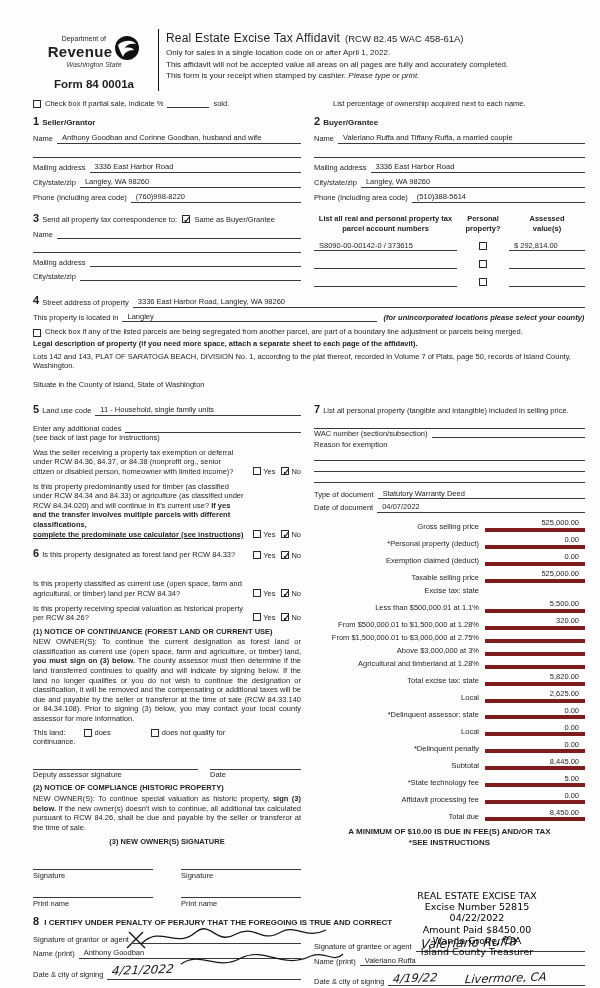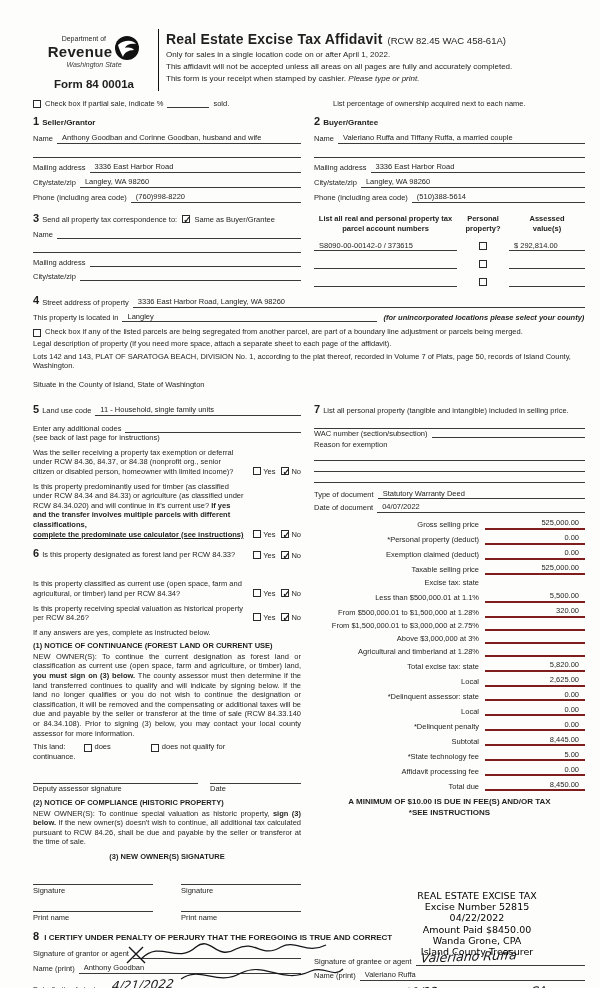--- a/index.html
+++ b/index.html
@@ -16,21 +16,21 @@
   .hdr { display:flex; margin-bottom:7px; }
   .logo { width:122px; text-align:center; padding-top:9px; position:relative; }
   .logo-top { display:flex; justify-content:center; align-items:flex-start; gap:2px; }
   .dept { font-size:7px; text-align:left; margin-left:14px; }
   .rev { font-size:15px; font-weight:bold; letter-spacing:.3px; margin-top:-2px; text-align:left; }
   .wa { font-size:7px; font-style:italic; color:#3a3a3a; }
   .form-no { font-size:11.5px; font-weight:bold; margin-top:7px; }
   .hdr-div { width:1px; background:#111; height:62px; margin:3px 7px 0 3px; }
   .title-wrap { flex:1; padding-top:5px; }
   .title-line { display:flex; align-items:baseline; gap:5px; }
-  .main-title { font-size:14px; font-weight:bold; letter-spacing:.2px; white-space:nowrap; }
+  .main-title { font-size:12px; font-weight:normal; letter-spacing:.2px; white-space:nowrap; }
   .rcw { font-size:9.5px; white-space:nowrap; }
   .sub { font-size:8px; margin-top:1.5px; }
   .it { font-style:italic; }
 
   
   .b { font-weight:bold; }
   .u { text-decoration:underline; }
   .secnum { font-size:11px; font-weight:bold; margin-right:3px; }
   .sech { font-size:8px; font-weight:bold; }
   .frow { display:flex; align-items:flex-end; }
@@ -67,21 +67,21 @@
   
   .q { display:flex; margin-top:5px; }
   .q .qt { flex:1; padding-right:3px; }
   .q .yn { align-self:flex-end; }
   .notice-t { font-weight:bold; margin-top:4px; }
   .notice-b { margin-top:1px; text-align:justify; }
 
   
   .fee-row { display:flex; align-items:flex-end; margin-top:3.4px; }
   .fee-l { flex:1; text-align:right; padding-right:6px; white-space:nowrap; }
-  .fee-v { width:100px; border-bottom:2px solid #7f1d1d; text-align:right; padding-right:6px; min-height:9px; }
+  .fee-v { width:100px; border-bottom:4px solid #7f1d1d; text-align:right; padding-right:6px; min-height:9px; }
   .fee-v.noline { border-bottom:none; }
   .min-due { text-align:center; font-weight:bold; font-size:8px; margin-top:6px; }
 
   
   .sig2 { display:flex; gap:28px; margin-top:14px; }
   .sig2 .half { flex:1; }
   .sig-lab { margin-top:1px; }
 
   
   .s8 { margin-top:6px; border-top:none; }
@@ -114,21 +114,21 @@
       <div class="wa">Washington State</div>
       <div class="form-no">Form 84 0001a</div>
     </div>
     <div class="hdr-div"></div>
     <div class="title-wrap">
       <div class="title-line">
         <span class="main-title">Real Estate Excise Tax Affidavit</span>
         <span class="rcw">(RCW 82.45 WAC 458-61A)</span>
       </div>
       <div class="sub">Only for sales in a single location code on or after April 1, 2022.</div>
-      <div class="sub">This affidavit will not be accepted unless all areas on all pages are fully and accurately completed.</div>
+      <div class="sub">This affidavit will not be accepted value all areas on all pages are fully and accurately completed.</div>
       <div class="sub"><span>This form is your receipt when stamped by cashier. </span><span class="it">Please type or print.</span></div>
     </div>
   </div>
 
   <div class="frow" style="margin-bottom:6px;">
     <span class="cb"></span>
     <span class="lbl" style="padding-left:4px;">Check box if partial sale, indicate %</span>
     <span class="wl" style="width:42px;"></span>
     <span class="lbl" style="padding-left:4px;">sold.</span>
     <span style="flex:1;"></span>
@@ -238,21 +238,21 @@
       </div>
     <div class="frow">
         <span class="lbl">This property is located in</span>
       <span class="wl" style="width:255px;"><span class="v">Langley</span></span>
       <span class="b it" style="padding-left:6px;">(for unincorporated locations please select your county)</span>
       </div>
     <div class="frow" style="margin-top:5px;">
         <span class="cb"></span>
       <span style="padding-left:4px;">Check box if any of the listed parcels are being segregated from another parcel, are part of a boundary line adjustment or parcels being merged.</span>
       </div>
-    <div style="margin-top:2.5px;">Legal description of property (if you need more space, attach a separate sheet to each page of the affidavit).</div>
+    <div style="margin-top:2.5px;font-weight:bold;">Legal description of property (if you need more space, attach a separate sheet to each page of the affidavit).</div>
     <div class="legal" style="width:540px;">Lots 142 and 143, PLAT OF SARATOGA BEACH, DIVISION No. 1, according to the plat thereof, recorded in Volume 7 of Plats, page 50, records of Island County, Washington.</div>
     <div class="legal" style="margin-top:9px;">Situate in the County of Island, State of Washington</div>
   </div>
 
   <div class="cols" style="margin-top:12px;">
 
     <div class="lcol">
       <div class="frow">
           <span class="secnum">5</span>
         <span class="lbl">Land use code</span>
@@ -281,21 +281,20 @@
       </div>
       <div class="q" style="margin-top:19px;">
         <span class="qt">Is this property classified as current use (open space, farm and agricultural, or timber) land per RCW 84.34?</span>
         <span class="yn"><span class="cb"></span><span>Yes</span><span class="cb ck"></span><span>No</span></span>
       </div>
       <div class="q">
         <span class="qt">Is this property receiving special valuation as historical property per RCW 84.26?</span>
         <span class="yn"><span class="cb"></span><span>Yes</span><span class="cb ck"></span><span>No</span></span>
       </div>
 
-      <div style="margin-top:5px;">If any answers are yes, complete as instructed below.</div>
       <div class="notice-t">(1) NOTICE OF CONTINUANCE (FOREST LAND OR CURRENT USE)</div>
       <div class="notice-b"><span>NEW OWNER(S): To continue the current designation as forest land or classification as current use (open space, farm and agriculture, or timber) land, </span><span class="b">you must sign on (3) below.</span><span> The county assessor must then determine if the land transferred continues to qualify and will indicate by signing below. If the land no longer qualifies or you do not wish to continue the designation or classification, it will be removed and the compensating or additional taxes will be due and payable by the seller or transferor at the time of sale (RCW 84.33.140 or 84.34.108). Prior to signing (3) below, you may contact your local county assessor for more information.</span></div>
 
       <div class="frow" style="margin-top:4px;">
         <span>This land:</span>
         <span class="cb" style="margin-left:18px;"></span>
         <span style="padding-left:3px;">does</span>
         <span class="cb" style="margin-left:40px;"></span>
         <span style="padding-left:3px;">does not qualify for</span>
       </div>

